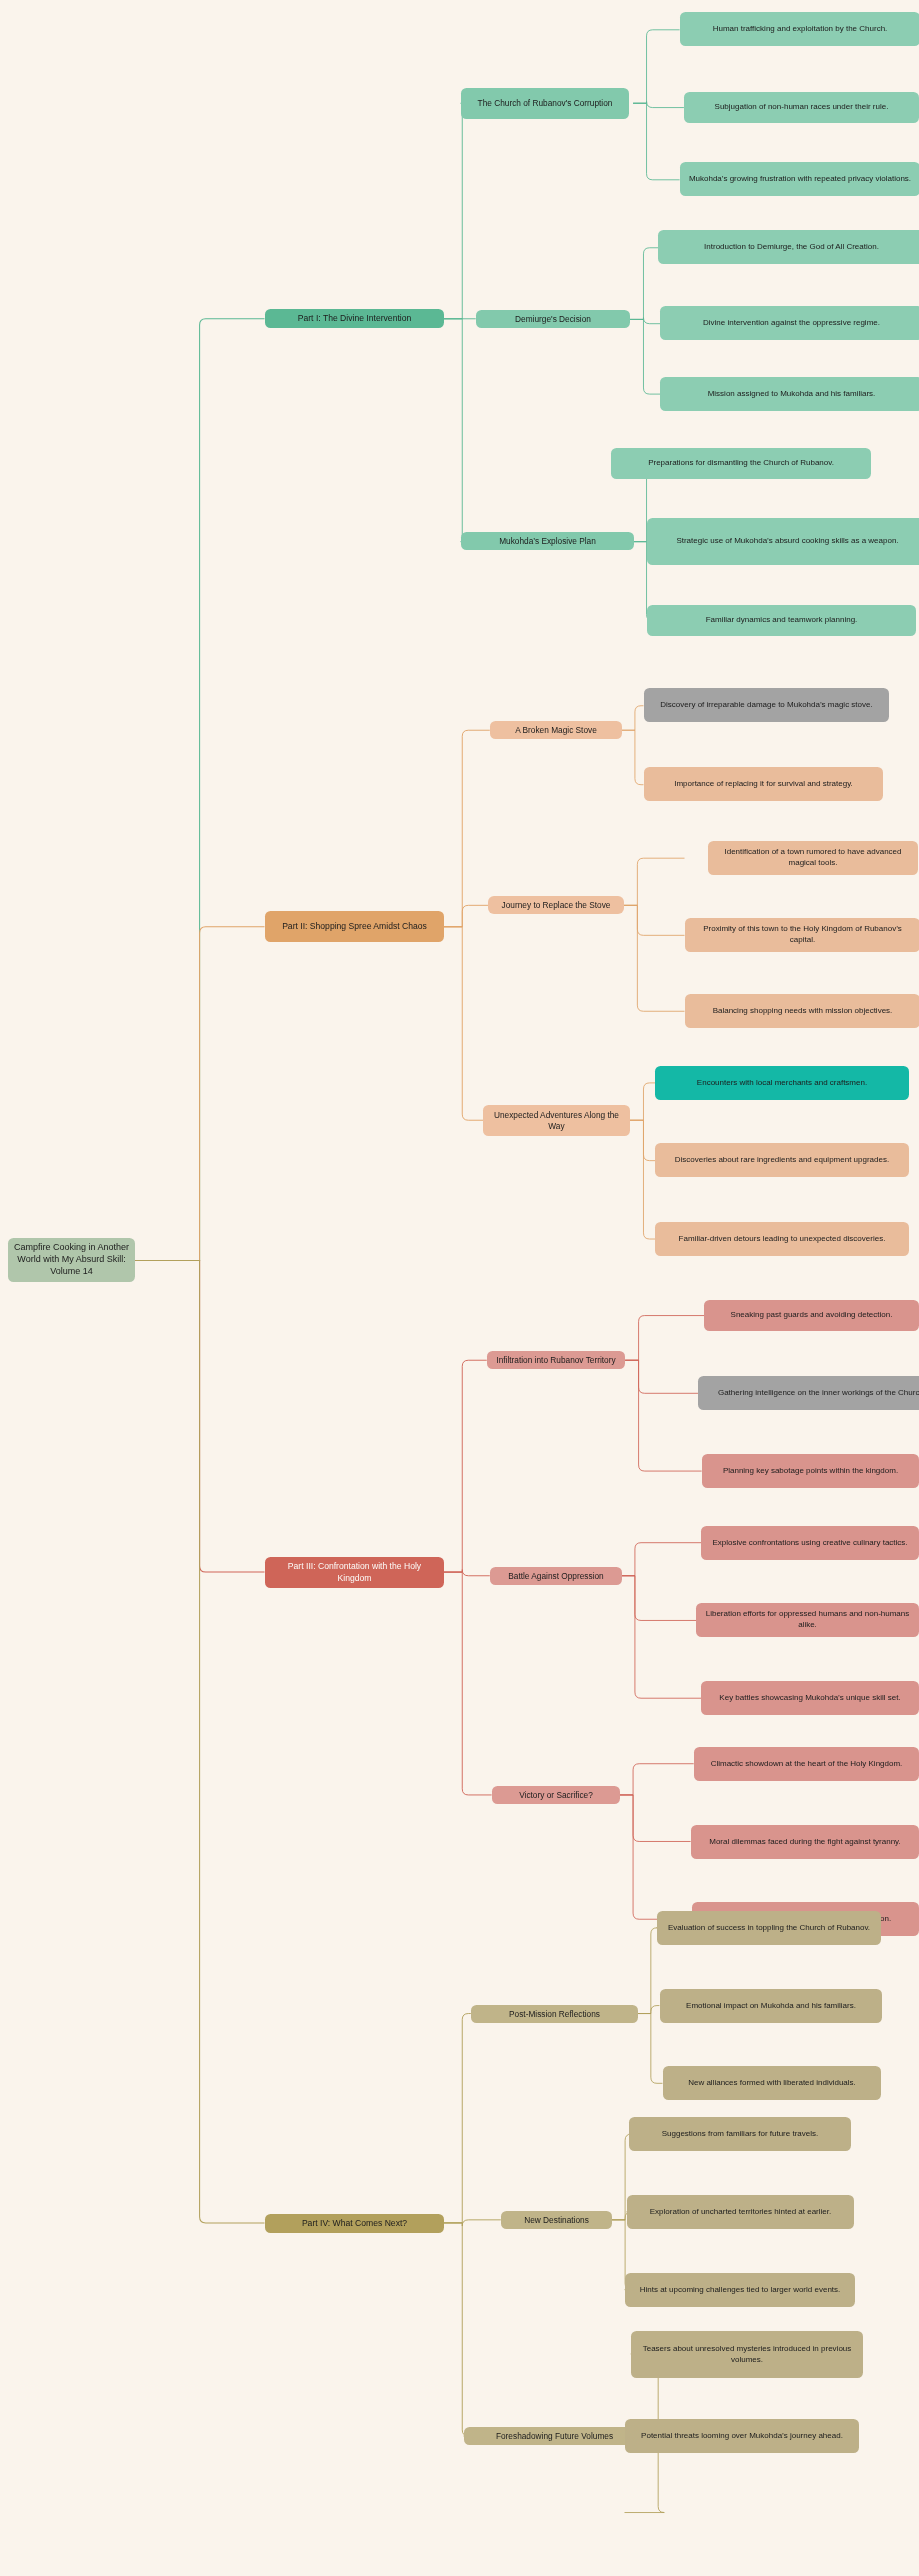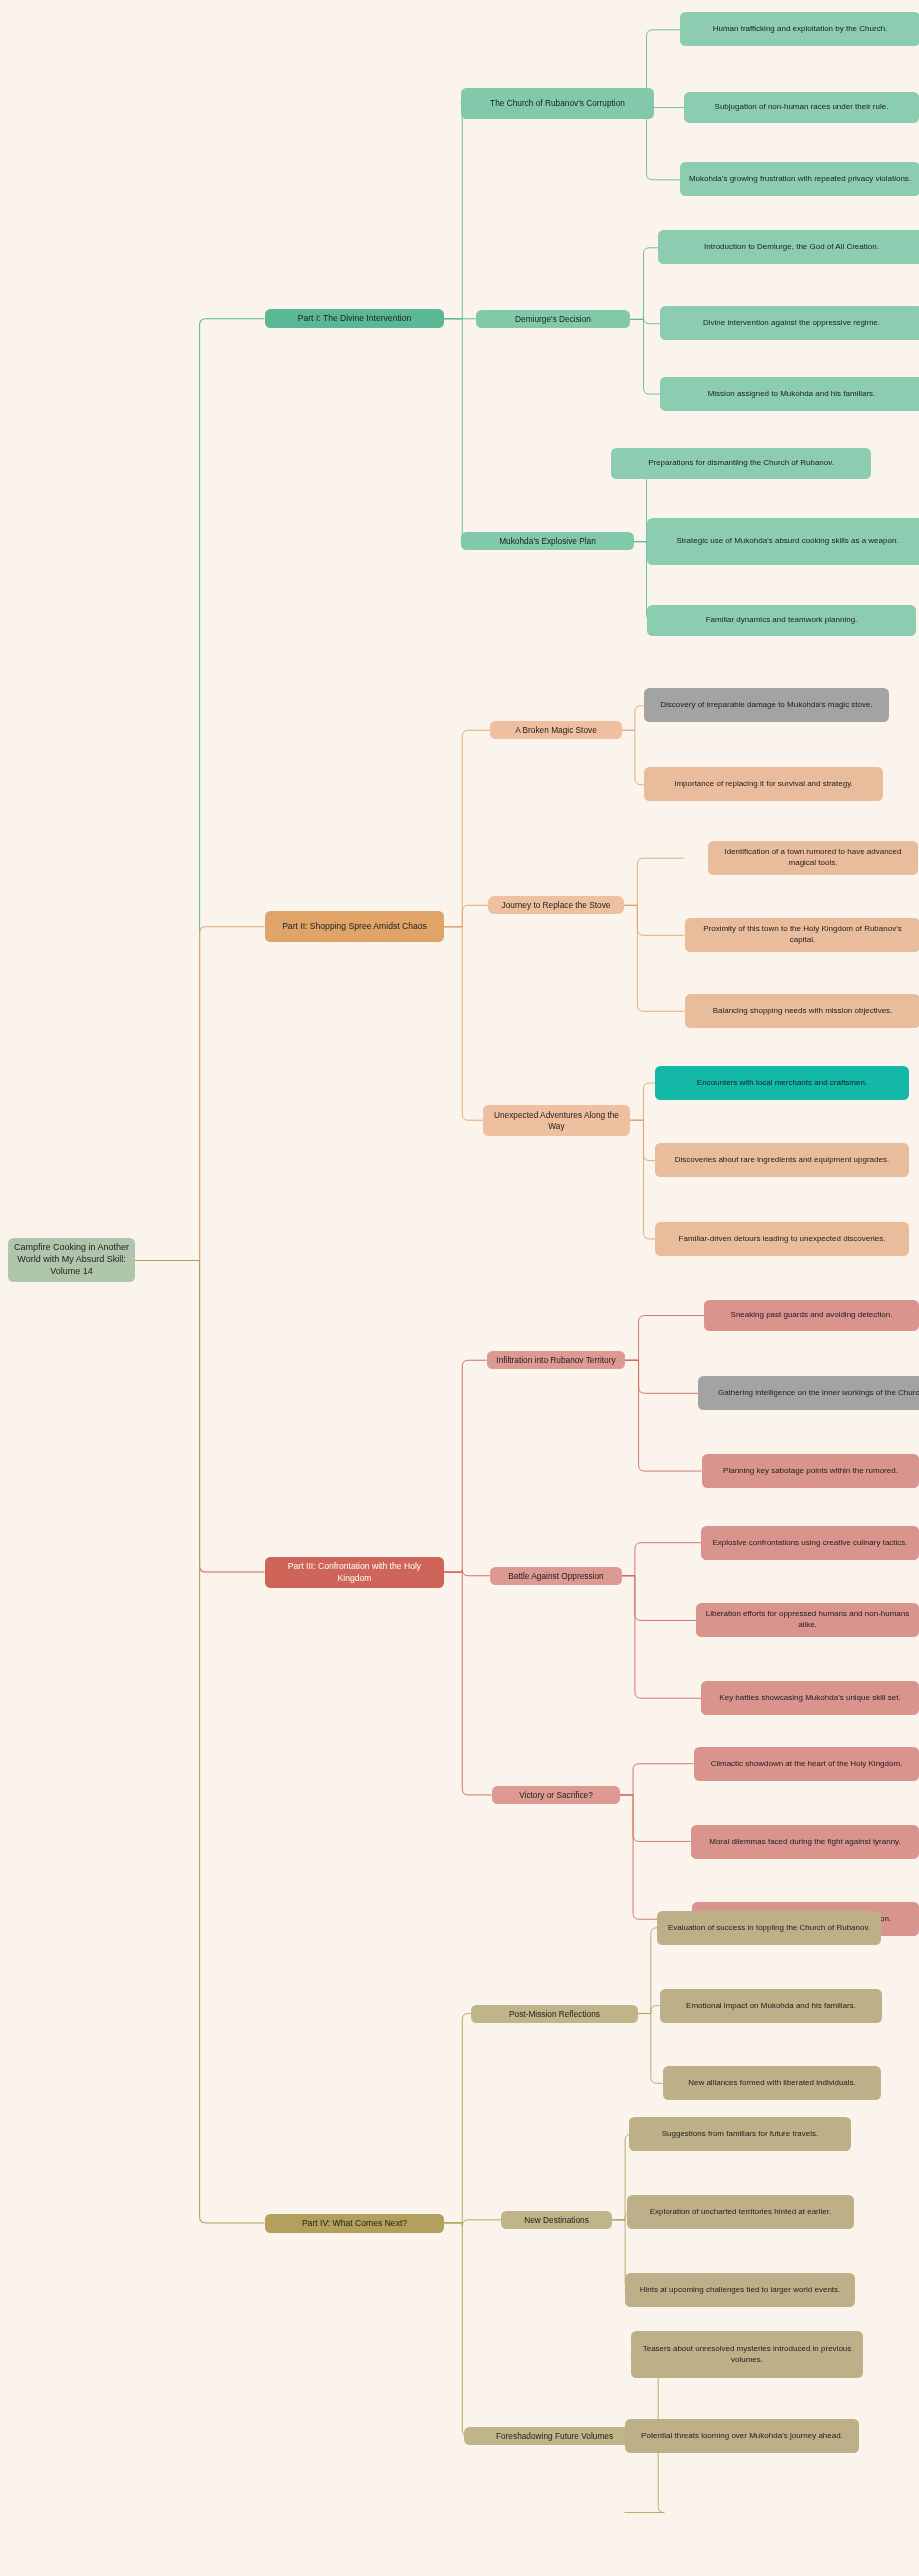--- a/index.html
+++ b/index.html
@@ -84,21 +84,21 @@
       <path d="M 1053 3978 H 1075 V 3854 Q 1075 3844 1085 3844 H 1030" fill="none" stroke="#b2a05c" stroke-width="1.4"></path>
       <path d="M 1053 3978 H 1020" fill="none" stroke="#b2a05c" stroke-width="1.4"></path>
       <path d="M 1053 3978 H 1075 V 4093 Q 1075 4103 1085 4103 H 1020" fill="none" stroke="#b2a05c" stroke-width="1.4"></path>
     </svg>
 <div class="node root" style="left: 8px; top: 1238px; width: 127px; min-height: 44px; background: rgb(176, 198, 171);">
       <span>Campfire Cooking in Another World with My Absurd Skill: Volume 14</span>
     </div>
     <div class="node lvl1" style="left: 265px; top: 309px; width: 179px; min-height: 18.4px; background: rgb(91, 184, 148);">
       <span>Part I: The Divine Intervention</span>
     </div>
-    <div class="node lvl2" style="left: 461px; top: 88px; width: 193px; min-height: 31px; background: rgb(130, 201, 172);">
+    <div class="node lvl2" style="left: 461px; top: 88px; width: 168px; min-height: 31px; background: rgb(130, 201, 172);">
       <span>The Church of Rubanov's Corruption</span>
     </div>
     <div class="node leaf" style="left: 680px; top: 12.2px; width: 240px; min-height: 34px; background: rgb(140, 205, 178);">
       <span>Human trafficking and exploitation by the Church.</span>
     </div>
     <div class="node leaf" style="left: 684px; top: 92px; width: 235px; min-height: 31px; background: rgb(140, 205, 178);">
       <span>Subjugation of non-human races under their rule.</span>
     </div>
     <div class="node leaf" style="left: 680px; top: 162px; width: 240px; min-height: 34px; background: rgb(140, 205, 178);">
       <span>Mukohda’s growing frustration with repeated privacy violations.</span>
@@ -169,21 +169,21 @@
     <div class="node lvl2" style="left: 487px; top: 1351px; width: 138px; min-height: 18.4px; background: rgb(220, 154, 147);">
       <span>Infiltration into Rubanov Territory</span>
     </div>
     <div class="node leaf" style="left: 704px; top: 1300px; width: 215px; min-height: 31px; background: rgb(217, 148, 141);">
       <span>Sneaking past guards and avoiding detection.</span>
     </div>
     <div class="node leaf" style="left: 698px; top: 1376px; width: 248px; min-height: 34px; background: #a3a3a3;">
       <span>Gathering intelligence on the inner workings of the Church.</span>
     </div>
     <div class="node leaf" style="left: 702px; top: 1454px; width: 217px; min-height: 34px; background: rgb(217, 148, 141);">
-      <span>Planning key sabotage points within the rumored.</span>
+      <span>Planning key sabotage points within the kingdom.</span>
     </div>
     <div class="node lvl2" style="left: 490px; top: 1567px; width: 132px; min-height: 18.4px; background: rgb(220, 154, 147);">
       <span>Battle Against Oppression</span>
     </div>
     <div class="node leaf" style="left: 701px; top: 1526px; width: 218px; min-height: 34px; background: rgb(217, 148, 141);">
       <span>Explosive confrontations using creative culinary tactics.</span>
     </div>
     <div class="node leaf" style="left: 696px; top: 1603px; width: 223px; min-height: 34px; background: rgb(217, 148, 141);">
       <span>Liberation efforts for oppressed humans and non-humans alike.</span>
     </div>

